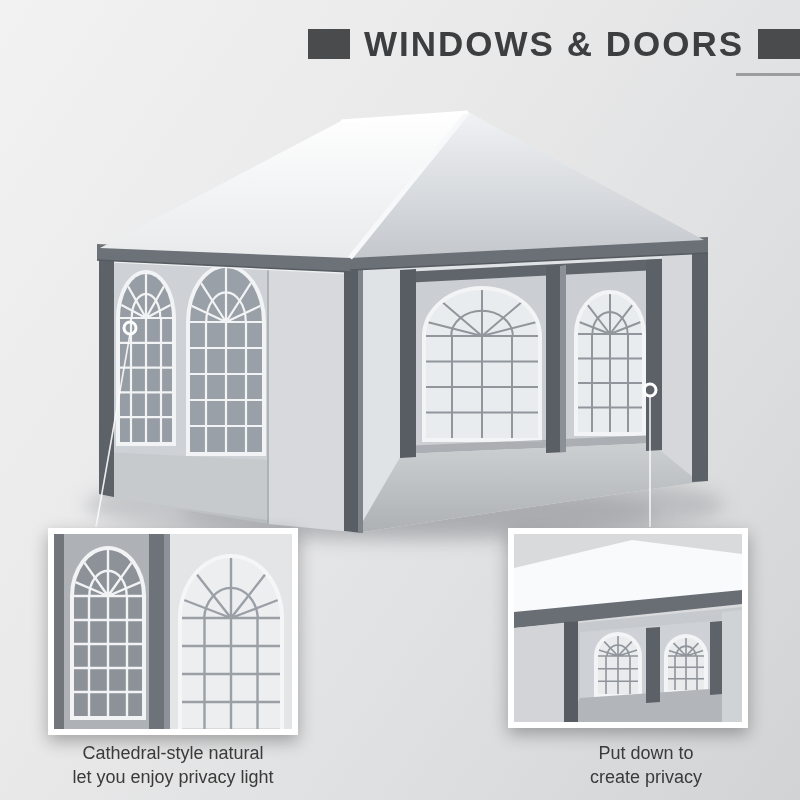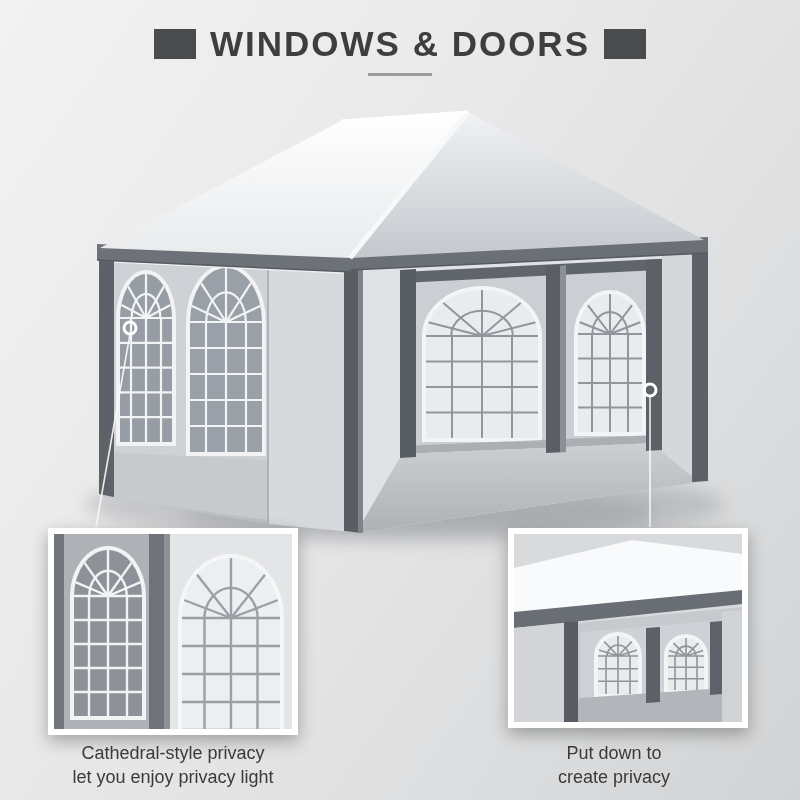--- a/index.html
+++ b/index.html
@@ -1,32 +1,32 @@
 <!DOCTYPE html>
 <html><head>
 <meta charset="utf-8">
 <style>
   *{box-sizing:border-box;margin:0;padding:0}
   html,body{width:800px;height:800px}
   body{font-family:"Liberation Sans",sans-serif;background:#e4e4e5}
   .page{position:relative;width:800px;height:800px;overflow:hidden;
     background:linear-gradient(125deg,#f2f2f2 0%,#e9e9ea 40%,#dedfe0 70%,#d2d3d4 100%)}
-  .header{position:absolute;top:24px;left:0;right:0;display:flex;flex-direction:column;align-items:center;z-index:4}
+  .header{position:absolute;top:24px;left:0;right:0;display:flex;flex-direction:column;align-items:flex-end;z-index:4}
   .title-row{display:flex;align-items:center;gap:14px}
   .title-bar{width:42px;height:30px;background:#4a4b4d}
   .title{font-size:35px;font-weight:800;letter-spacing:2px;color:#3d3e40;white-space:nowrap}
   .title-underline{width:64px;height:3px;background:#9c9d9e;margin-top:9px}
   #main-art{position:absolute;left:0;top:0;width:800px;height:800px;z-index:1}
   .inset{position:absolute;border:6px solid #ffffff;box-shadow:0 6px 16px rgba(0,0,0,.3);background:#c9ccd0;z-index:2}
   #inset-windows{left:48px;top:528px;width:250px;height:207px}
   #inset-privacy{left:508px;top:528px;width:240px;height:200px}
   .inset svg{display:block;width:100%;height:100%}
   .caption{position:absolute;text-align:center;font-size:18px;line-height:1.33;color:#3a3a3a;z-index:3}
   #cap-left{left:33px;top:742px;width:280px}
-  #cap-right{left:484px;top:742px;width:260px}
+  #cap-right{left:516px;top:742px;width:260px}
 </style>
 </head>
 <body>
 
 <div class="page">
 
   <div class="header">
     <div class="title-row">
       <div class="title-bar"></div>
       <h1 class="title">WINDOWS &amp; DOORS</h1>
@@ -217,21 +217,21 @@
       <polygon points="66,164 210,154 228,170 228,188 54,188" fill="#b2b5b9"></polygon>
       <polygon points="0,94 54,89 54,188 0,188" fill="#d2d4d7"></polygon>
       <polygon points="50,88 64,87 64,188 50,188" fill="#575c63"></polygon>
       <polygon points="132,94 146,93 146,168 132,169" fill="#5c6167"></polygon>
       <polygon points="196,88 208,87 208,160 196,161" fill="#5e6269"></polygon>
       <polygon points="208,78 228,76 228,188 208,188" fill="#d0d3d6"></polygon>
     </svg>
   </div>
 
   <p class="caption" id="cap-left">
-    <span>Cathedral-style privacy</span><br>
+    <span>Cathedral-style natural</span><br>
     <span>let you enjoy privacy light</span>
   </p>
 
   <p class="caption" id="cap-right">
     <span>Put down to</span><br>
     <span>create privacy</span>
   </p>
 
 </div>
 

